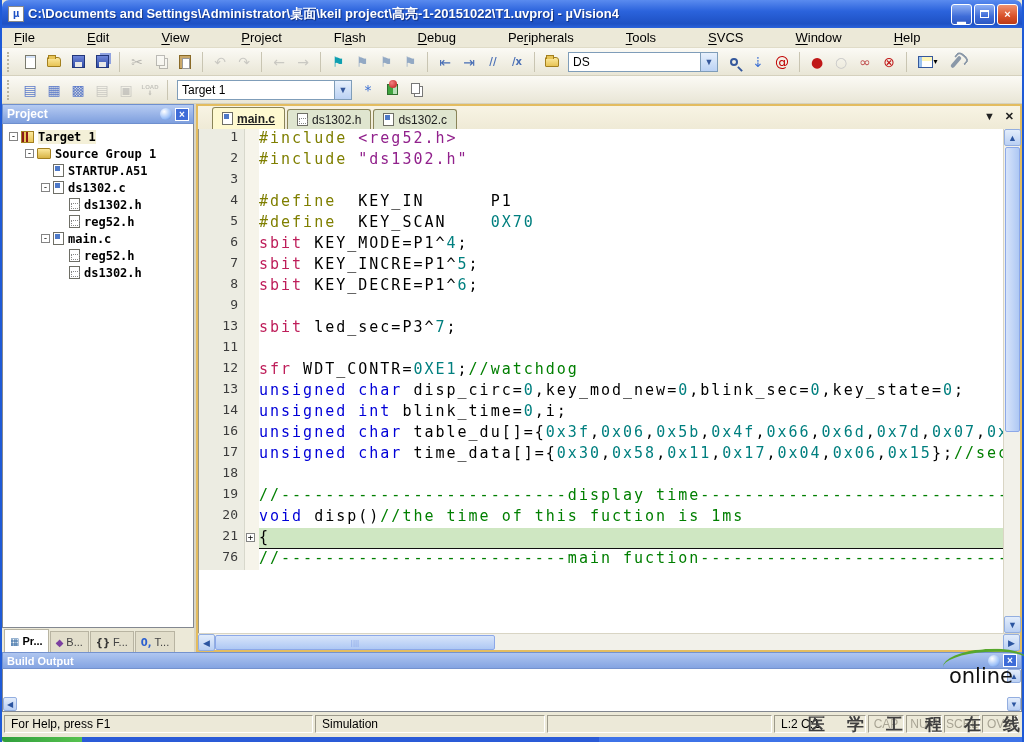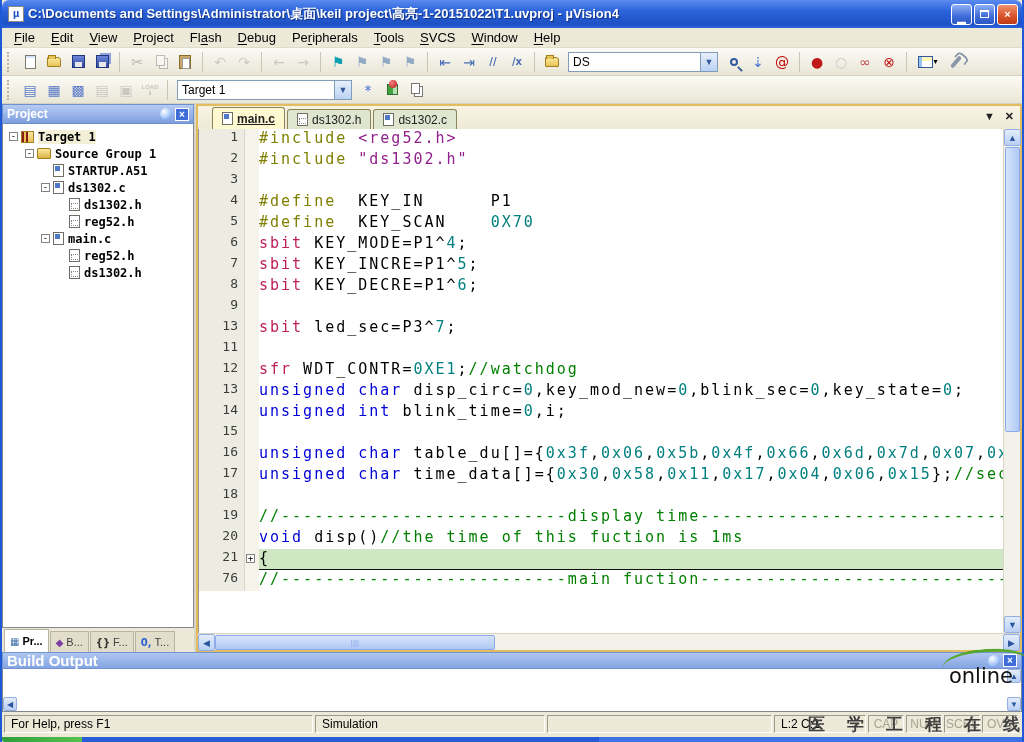--- a/index.html
+++ b/index.html
@@ -13,21 +13,21 @@
   .title-icon { width:16px; height:16px; background:#fff; border:1px solid #888; margin:0 4px 0 2px;
     color:#1E51C4; font:bold 11px "DejaVu Sans Mono",monospace; text-align:center; line-height:14px; }
   .title-text { color:#fff; font-weight:bold; font-size:13px; text-shadow:1px 1px 1px #10307E; white-space:nowrap; overflow:hidden; flex:1; }
   .title-btns { display:flex; gap:2px; }
   .tbtn { width:21px; height:21px; border-radius:3px; border:1px solid #fff; color:#fff; font-size:11px; font-weight:bold;
     display:flex; align-items:center; justify-content:center; background:linear-gradient(180deg,#8FB0F4,#3E6CD8 60%,#2C57C2); }
   .tbtn.close { background:linear-gradient(180deg,#F0926F,#D8512A 60%,#BC3A16); }
   .restore-glyph { width:9px; height:8px; border:1px solid #fff; border-top-width:2px; background:transparent; position:relative; }
 
   
-  .menubar { height:20px; flex:0 0 20px; background:#ECE9D8; display:flex; align-items:center; padding-left:4px; border-bottom:1px solid #E0DCC8; }
+  .menubar { height:20px; flex:0 0 20px; background:#ECE9D8; display:flex; align-items:center; padding-left:4px; border-bottom:1px solid #E0DCC8;gap:36px; }
   .menu-item { padding:2px 8px; font-size:13px; color:#000; cursor:default; }
   .menu-item u { text-underline-offset:2px; }
 
   
   .toolbar { height:28px; flex:0 0 28px; background:linear-gradient(180deg,#FBFAF5,#E9E6D6); display:flex; align-items:center; border-bottom:1px solid #D5D1BE; padding-left:2px; }
   .grip { width:5px; height:20px; margin:0 3px; border-left:2px dotted #B9B5A0; }
   .tb-group { display:flex; align-items:center; padding:0 3px; }
   .tb-sep { width:1px; height:20px; background:#C9C5B2; margin:0 2px; }
   .tb-btn { width:24px; height:22px; border:1px solid transparent; background:transparent; display:flex; align-items:center; justify-content:center; font-size:14px; cursor:default; }
   .tb-btn.disabled { opacity:.45; filter:grayscale(80%); }
@@ -101,21 +101,21 @@
   .hscroll { height:17px; flex:0 0 17px; background:#F2F1EA; display:flex; border-top:1px solid #D9D5C4; }
   .sb-btn { width:17px; height:17px; flex:0 0 17px; background:linear-gradient(180deg,#E3EDFB,#B9CFF3); border:1px solid #93AEE0; border-radius:2px; color:#2C55A0; font-size:9px; display:flex; align-items:center; justify-content:center; }
   .sb-thumb-v { width:15px; margin:1px; background:linear-gradient(90deg,#D7E4FA,#AEC8F4); border:1px solid #8CA8E8; border-radius:2px; }
   .sb-thumb-h { height:15px; margin:1px 0; background:linear-gradient(180deg,#D7E4FA,#AEC8F4); border:1px solid #8CA8E8; border-radius:2px; position:relative; }
   .sb-thumb-h::after { content:"||||"; position:absolute; left:50%; top:0; transform:translateX(-50%); color:#8CA8E8; font-size:8px; line-height:13px; }
   .sb-track { flex:1 1 auto; }
 
   
   .build { height:60px; flex:0 0 60px; display:flex; flex-direction:column; background:#ECE9D8; }
   .build-hdr { height:17px; flex:0 0 17px; background:linear-gradient(180deg,#AFC6F0,#84A4E2); display:flex; align-items:center; padding:0 4px; border:1px solid #7492CE; }
-  .build-hdr .ttl { color:#fff; font-size:15px; font-weight:bold; flex:1; }
+  .build-hdr .ttl { color:#fff; font-size:11px; font-weight:bold; flex:1; }
   .build-body { flex:1 1 auto; background:#fff; border:1px solid #828790; border-top:none; position:relative; overflow:visible; }
   .bo-hscroll { position:absolute; left:0; bottom:0; height:14px; width:100%; display:flex; }
   .bo-hscroll .sb-btn, .bo-vscroll .sb-btn { width:14px; height:14px; flex:0 0 14px; font-size:8px; }
   .bo-vscroll { position:absolute; right:0; top:0; width:14px; height:100%; display:flex; flex-direction:column; justify-content:space-between; }
 
   
   .bme { position:absolute; right:8px; top:-6px; display:flex; align-items:flex-end; z-index:5; }
   .bme-txt { font:italic 900 38px "DejaVu Sans",sans-serif; color:#259BD7; letter-spacing:-3px; line-height:40px; position:relative; text-shadow:1px 1px 0 #BFE2F2; }
   .bme-dot { position:absolute; left:8px; top:16px; width:10px; height:10px; border-radius:50%; background:radial-gradient(circle at 35% 35%,#9ED25A,#4F9E22); }
   .bme-online { position:relative; margin-left:4px; font:400 21px "DejaVu Sans",sans-serif; color:#111; line-height:26px; }
@@ -435,21 +435,20 @@
             <div class="code-row"><span class="ln">5</span><span class="fold"></span><span class="txt"><span class="tk-dir">#define</span><span class="tk-pln">  KEY_SCAN    </span><span class="tk-num">0X70</span></span></div>
             <div class="code-row"><span class="ln">6</span><span class="fold"></span><span class="txt"><span class="tk-kw">sbit</span><span class="tk-pln"> KEY_MODE=P1^</span><span class="tk-num">4</span><span class="tk-pln">;</span></span></div>
             <div class="code-row"><span class="ln">7</span><span class="fold"></span><span class="txt"><span class="tk-kw">sbit</span><span class="tk-pln"> KEY_INCRE=P1^</span><span class="tk-num">5</span><span class="tk-pln">;</span></span></div>
             <div class="code-row"><span class="ln">8</span><span class="fold"></span><span class="txt"><span class="tk-kw">sbit</span><span class="tk-pln"> KEY_DECRE=P1^</span><span class="tk-num">6</span><span class="tk-pln">;</span></span></div>
             <div class="code-row"><span class="ln">9</span><span class="fold"></span><span class="txt"></span></div>
             <div class="code-row"><span class="ln">13</span><span class="fold"></span><span class="txt"><span class="tk-kw">sbit</span><span class="tk-pln"> led_sec=P3^</span><span class="tk-num">7</span><span class="tk-pln">;</span></span></div>
             <div class="code-row"><span class="ln">11</span><span class="fold"></span><span class="txt"></span></div>
             <div class="code-row"><span class="ln">12</span><span class="fold"></span><span class="txt"><span class="tk-kw">sfr</span><span class="tk-pln"> WDT_CONTR=</span><span class="tk-num">0XE1</span><span class="tk-pln">;</span><span class="tk-com">//watchdog</span></span></div>
             <div class="code-row"><span class="ln">13</span><span class="fold"></span><span class="txt"><span class="tk-typ">unsigned char</span><span class="tk-pln"> disp_circ=</span><span class="tk-num">0</span><span class="tk-pln">,key_mod_new=</span><span class="tk-num">0</span><span class="tk-pln">,blink_sec=</span><span class="tk-num">0</span><span class="tk-pln">,key_state=</span><span class="tk-num">0</span><span class="tk-pln">;</span></span></div>
             <div class="code-row"><span class="ln">14</span><span class="fold"></span><span class="txt"><span class="tk-typ">unsigned int</span><span class="tk-pln"> blink_time=</span><span class="tk-num">0</span><span class="tk-pln">,i;</span></span></div>
-            <div class="code-row"><span class="ln">15</span><span class="fold"></span><span class="txt"></span></div>
             <div class="code-row"><span class="ln">16</span><span class="fold"></span><span class="txt"><span class="tk-typ">unsigned char</span><span class="tk-pln"> table_du[]={</span><span class="tk-num">0x3f</span><span class="tk-pln">,</span><span class="tk-num">0x06</span><span class="tk-pln">,</span><span class="tk-num">0x5b</span><span class="tk-pln">,</span><span class="tk-num">0x4f</span><span class="tk-pln">,</span><span class="tk-num">0x66</span><span class="tk-pln">,</span><span class="tk-num">0x6d</span><span class="tk-pln">,</span><span class="tk-num">0x7d</span><span class="tk-pln">,</span><span class="tk-num">0x07</span><span class="tk-pln">,</span><span class="tk-num">0x7f</span></span></div>
             <div class="code-row"><span class="ln">17</span><span class="fold"></span><span class="txt"><span class="tk-typ">unsigned char</span><span class="tk-pln"> time_data[]={</span><span class="tk-num">0x30</span><span class="tk-pln">,</span><span class="tk-num">0x58</span><span class="tk-pln">,</span><span class="tk-num">0x11</span><span class="tk-pln">,</span><span class="tk-num">0x17</span><span class="tk-pln">,</span><span class="tk-num">0x04</span><span class="tk-pln">,</span><span class="tk-num">0x06</span><span class="tk-pln">,</span><span class="tk-num">0x15</span><span class="tk-pln">};</span><span class="tk-com">//sec min hour day month year</span></span></div>
             <div class="code-row"><span class="ln">18</span><span class="fold"></span><span class="txt"></span></div>
             <div class="code-row"><span class="ln">19</span><span class="fold"></span><span class="txt"><span class="tk-com">//--------------------------display time----------------------------------------</span></span></div>
             <div class="code-row"><span class="ln">20</span><span class="fold"></span><span class="txt"><span class="tk-typ">void</span><span class="tk-pln"> disp()</span><span class="tk-com">//the time of this fuction is 1ms</span></span></div>
             <div class="code-row hl"><span class="ln">21</span><span class="fold"><span class="foldbox">+</span></span><span class="txt"><span class="tk-pln">{</span></span></div>
             <div class="code-row"><span class="ln">76</span><span class="fold"></span><span class="txt"><span class="tk-com">//--------------------------main fuction----------------------------------------</span></span></div>
           </div>
         <div class="vscroll">
           <div class="sb-btn">▲</div>

